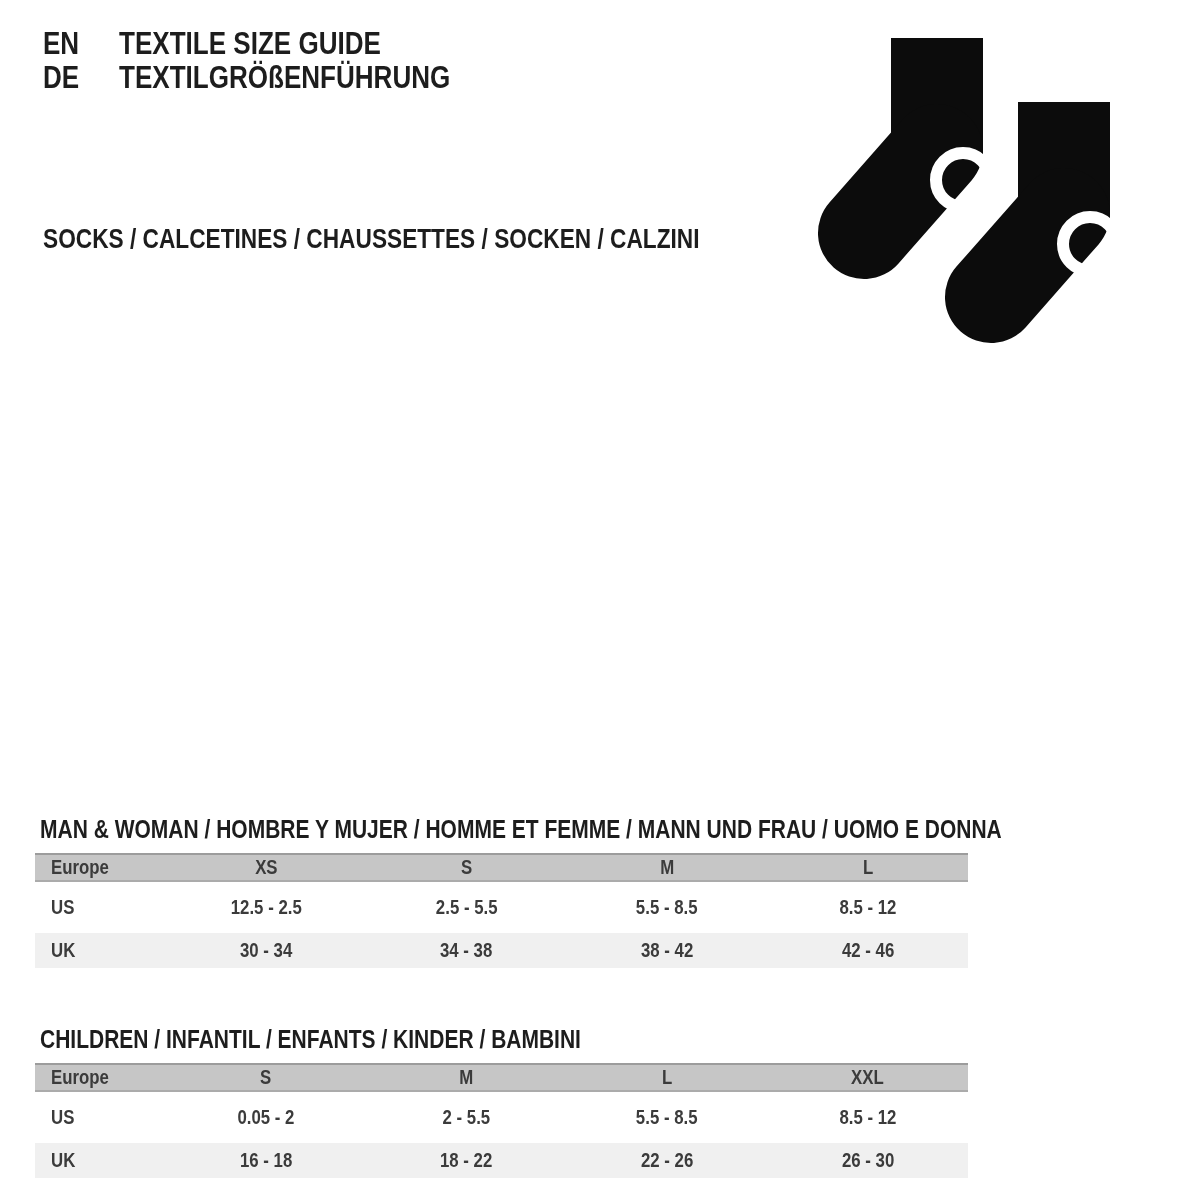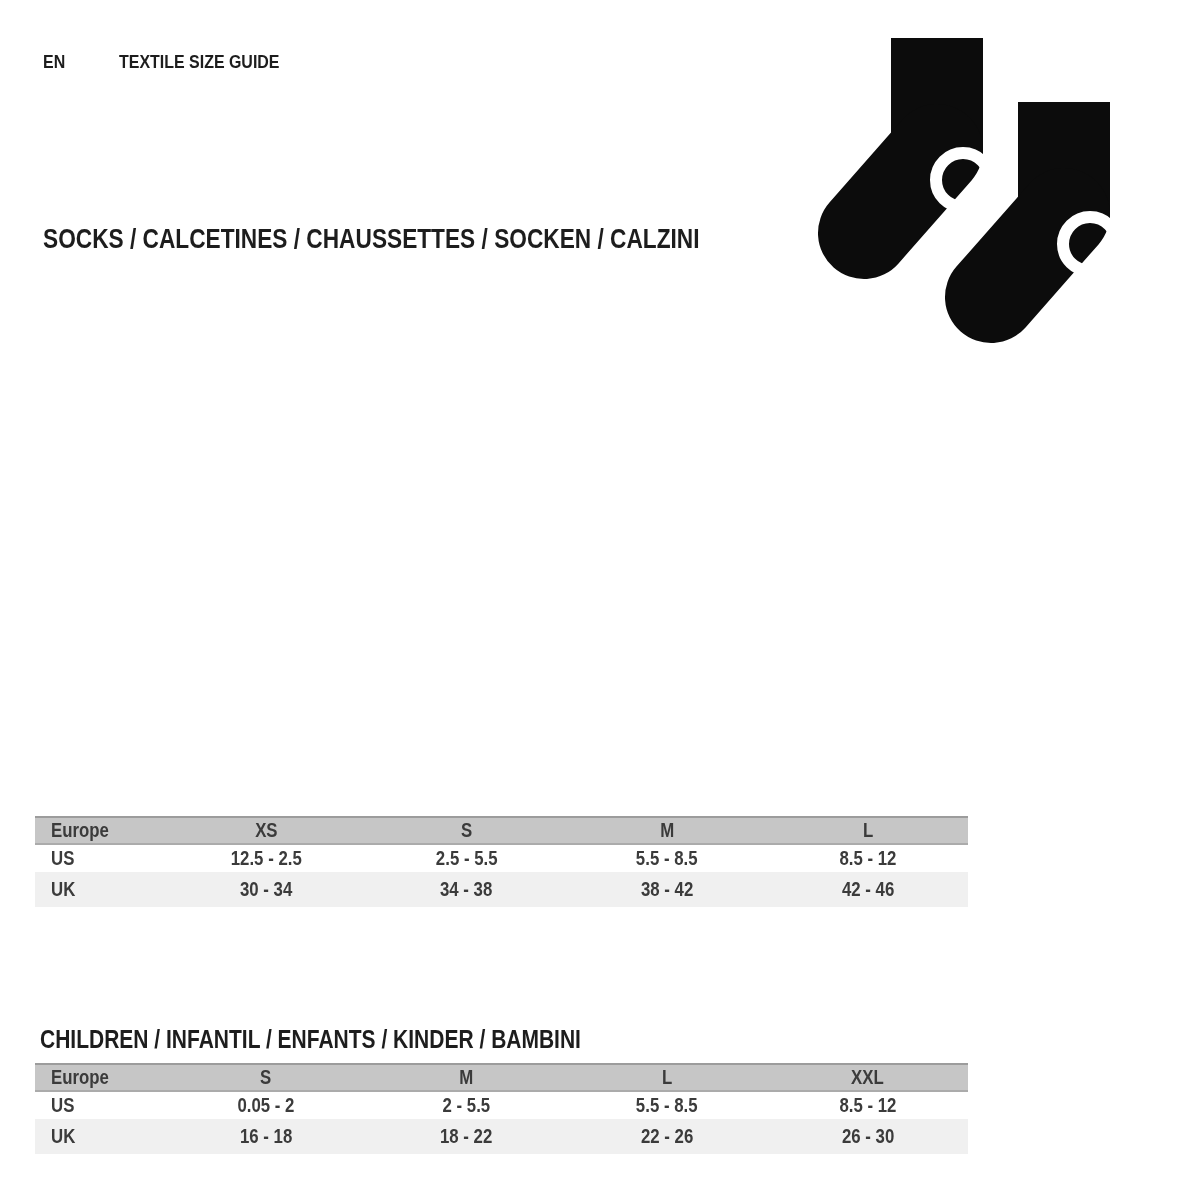--- a/index.html
+++ b/index.html
@@ -19,22 +19,22 @@
     background:var(--page-bg);
     font-family:"Liberation Sans","DejaVu Sans",sans-serif;
     overflow:hidden;
   }
   
   .cond{display:inline-block;transform:scaleX(0.84);transform-origin:0 50%;white-space:nowrap;}
   .cond-c{transform-origin:50% 50%;}
 
   
   .lang-block{position:absolute;left:43px;top:27px;}
-  .lang-row{display:flex;align-items:flex-start;height:34px;
-    font-weight:bold;font-size:19px;color:var(--heading-color);letter-spacing:0;margin-top:24px;}
+  .lang-row{display:flex;align-items:center;height:34px;
+    font-weight:bold;font-size:31px;color:var(--heading-color);letter-spacing:0;}
   .lang-code{width:76px;flex:0 0 76px;}
 
   .product-heading{
     position:absolute;left:43px;top:222px;
     font-weight:bold;font-size:27px;color:var(--heading-color);line-height:34px;text-decoration:underline;
   }
 
   .socks-svg{position:absolute;left:810px;top:20px;width:320px;height:340px;}
 
   
@@ -53,31 +53,35 @@
     text-align:center;padding:0;vertical-align:middle;
   }
   .tbl .c0{text-align:left;padding-left:16px;}
   tr.hdr{
     background:var(--header-bg);
     border-top:2px solid var(--border-top);
     border-bottom:2px solid var(--border-bottom);
   }
   tr.hdr th{height:27px;}
   tr.row-us{background:#ffffff;}
-  tr.row-us td{height:28px;}
+  tr.row-us td{height:52px;}
   tr.row-uk{background:var(--row-alt-bg);}
   tr.row-uk td{height:35px;}
 </style>
 </head>
 <body>
 
 <div class="lang-block">
   <div class="lang-row">
     <span class="lang-code cond">EN</span>
     <span class="cond">TEXTILE SIZE GUIDE</span>
+  </div>
+  <div class="lang-row">
+    <span class="lang-code cond">DE</span>
+    <span class="cond">TEXTILGRÖßENFÜHRUNG</span>
   </div>
 </div>
 
 <div class="product-heading">
   <span class="cond">SOCKS / CALCETINES / CHAUSSETTES / SOCKEN / CALZINI</span>
 </div>
 
 <svg class="socks-svg" viewBox="0 0 320 340" aria-hidden="true">
   <g fill="var(--icon-color)">
     <rect x="81" y="18" width="92" height="122"></rect>
@@ -85,20 +89,23 @@
     <circle cx="153" cy="160" r="27" fill="none" stroke="#ffffff" stroke-width="12"></circle>
   </g>
   <g fill="var(--icon-color)">
     <rect x="208" y="82" width="92" height="122"></rect>
     <line x1="254" y1="194" x2="181" y2="277" stroke="var(--icon-color)" stroke-width="92" stroke-linecap="round"></line>
     <circle cx="280" cy="224" r="27" fill="none" stroke="#ffffff" stroke-width="12"></circle>
   </g>
 </svg>
 
 <section class="tbl-section" id="table-man">
+  <h2 class="tbl-title">
+    <span class="cond">MAN &amp; WOMAN / HOMBRE Y MUJER / HOMME ET FEMME / MANN UND FRAU / UOMO E DONNA</span>
+  </h2>
   <table class="tbl">
     <colgroup>
         <col class="c-label">
         <col class="c-size">
         <col class="c-size">
         <col class="c-size">
         <col class="c-size">
       </colgroup>
     <thead>
       <tr class="hdr">

